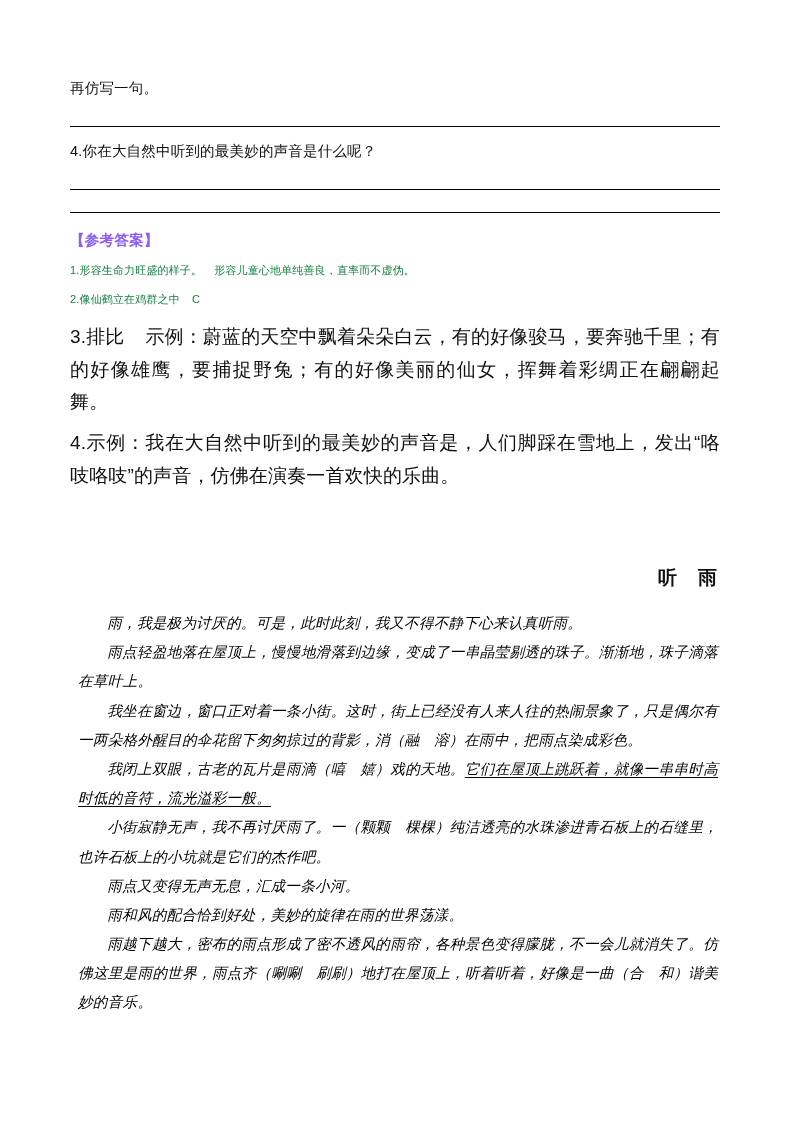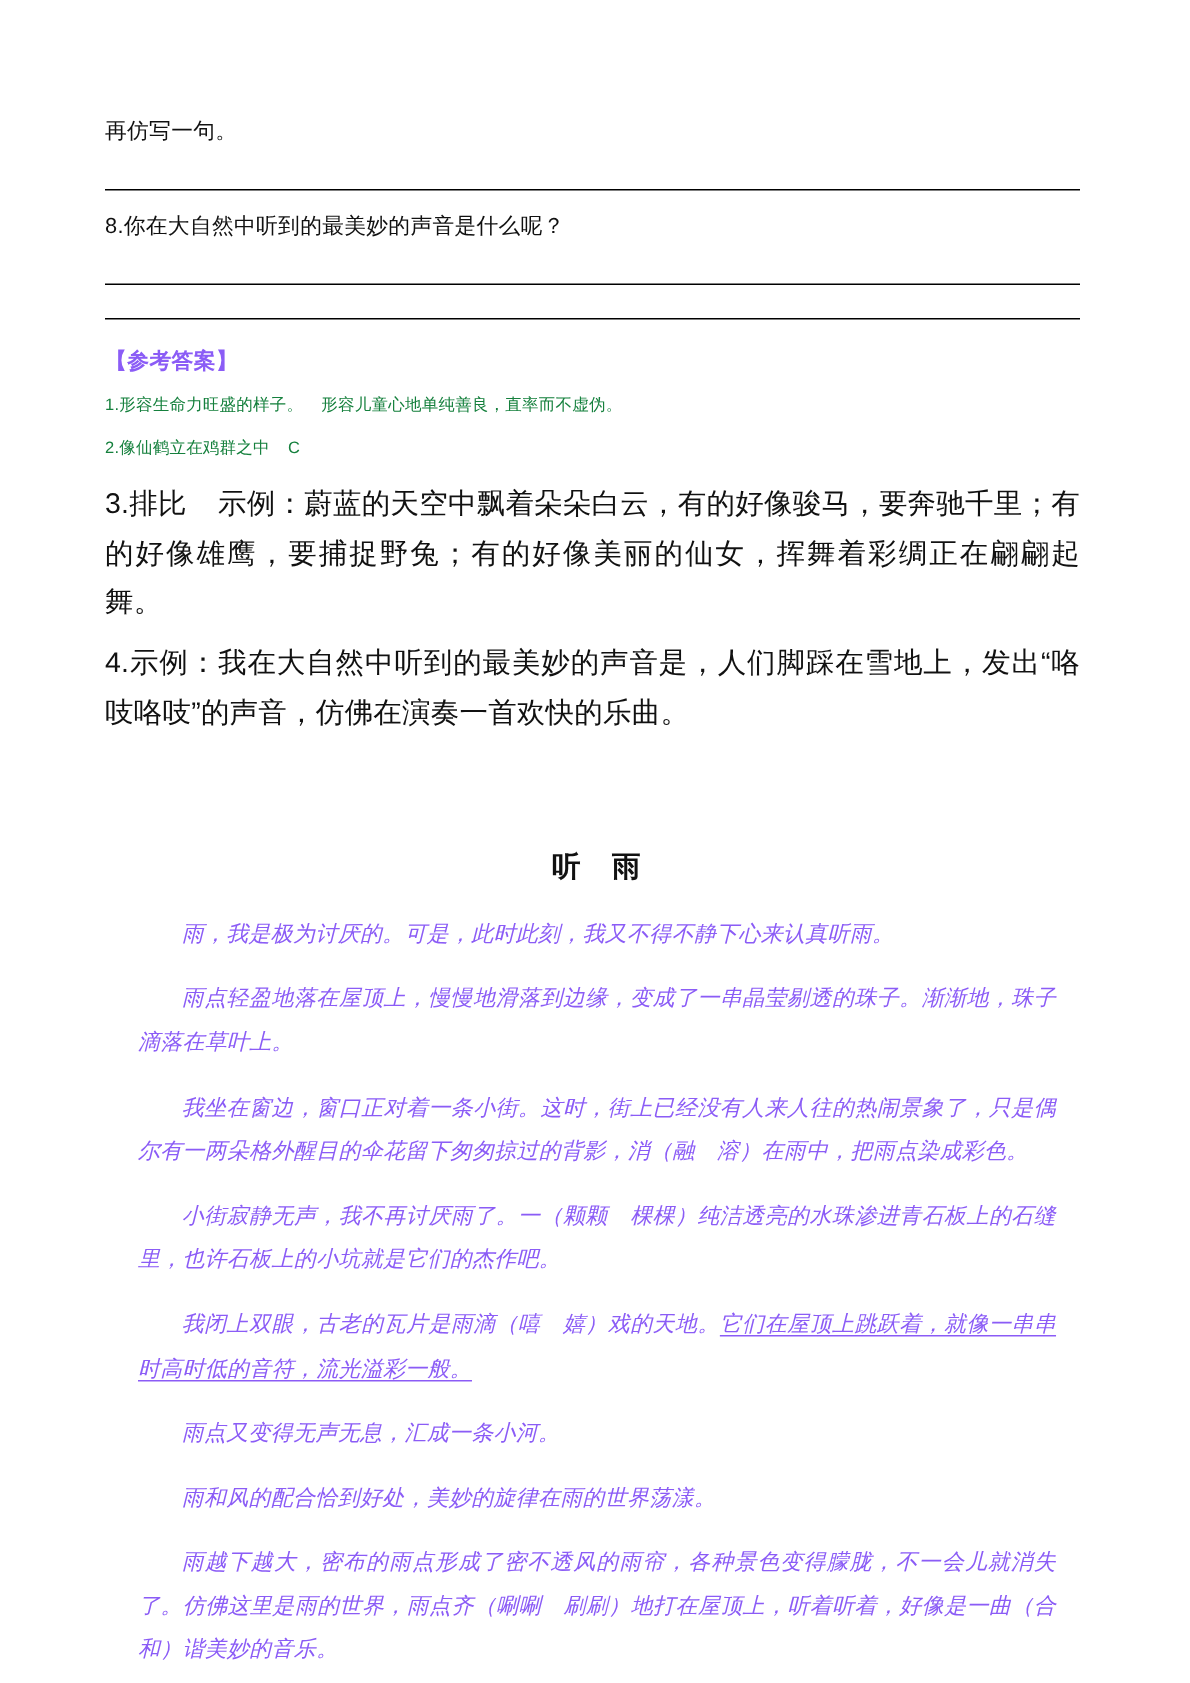--- a/index.html
+++ b/index.html
@@ -76,37 +76,37 @@
 
   
   .sec-passage {
     position: absolute;
     left: 78px;
     top: 565px;
     width: 640px;
   }
 
   .passage-title {
-    text-align: center;
+    text-align: right;
     font-size: 19px;
     font-weight: 700;
     letter-spacing: 1px;
     color: #111;
     margin-bottom: 18px;
     font-family: Liberation Serif, serif;
   }
 
   .p-body {
     font-family: "Liberation Serif", "DejaVu Serif", serif;
     font-size: 14.6px;
     line-height: 2.0;
-    color: #8b5cf6;
+    color: #000000;
     text-align: justify;
     text-indent: 2em;
-    margin: 14px;
+    margin: 0;
     letter-spacing: 0.25px;
     font-style: italic;
   }
 
   .p-body .u {
     text-decoration: underline;
     text-underline-offset: 3px;
     text-decoration-thickness: 1px;
   }
 
@@ -118,21 +118,21 @@
 <div class="page">
 
   <div class="sec-exercise">
 
     <div class="q-line">再仿写一句。</div>
 
     <div class="spacer-26"></div>
     <div class="rule"></div>
 
     <div class="spacer-14"></div>
-    <div class="q-line">8.你在大自然中听到的最美妙的声音是什么呢？</div>
+    <div class="q-line">4.你在大自然中听到的最美妙的声音是什么呢？</div>
 
     <div class="spacer-26"></div>
     <div class="rule"></div>
 
     <div class="spacer-22"></div>
     <div class="rule"></div>
 
     <div class="spacer-18"></div>
     <div class="ans-head">【参考答案】</div>
 
@@ -161,23 +161,23 @@
   <div class="sec-passage">
 
     <div class="passage-title">听　雨</div>
 
     <p class="p-body">雨，我是极为讨厌的。可是，此时此刻，我又不得不静下心来认真听雨。</p>
 
     <p class="p-body">雨点轻盈地落在屋顶上，慢慢地滑落到边缘，变成了一串晶莹剔透的珠子。渐渐地，珠子滴落在草叶上。</p>
 
     <p class="p-body">我坐在窗边，窗口正对着一条小街。这时，街上已经没有人来人往的热闹景象了，只是偶尔有一两朵格外醒目的伞花留下匆匆掠过的背影，消（融　溶）在雨中，把雨点染成彩色。</p>
 
+    <p class="p-body"><span>我闭上双眼，古老的瓦片是雨滴（嘻　嬉）戏的天地。</span><span class="u">它们在屋顶上跳跃着，就像一串串时高时低的音符，流光溢彩一般。</span></p>
+
     <p class="p-body">小街寂静无声，我不再讨厌雨了。一（颗颗　棵棵）纯洁透亮的水珠渗进青石板上的石缝里，也许石板上的小坑就是它们的杰作吧。</p>
-
-    <p class="p-body"><span>我闭上双眼，古老的瓦片是雨滴（嘻　嬉）戏的天地。</span><span class="u">它们在屋顶上跳跃着，就像一串串时高时低的音符，流光溢彩一般。</span></p>
 
     <p class="p-body">雨点又变得无声无息，汇成一条小河。</p>
 
     <p class="p-body">雨和风的配合恰到好处，美妙的旋律在雨的世界荡漾。</p>
 
     <p class="p-body">雨越下越大，密布的雨点形成了密不透风的雨帘，各种景色变得朦胧，不一会儿就消失了。仿佛这里是雨的世界，雨点齐（唰唰　刷刷）地打在屋顶上，听着听着，好像是一曲（合　和）谐美妙的音乐。</p>
 
   </div>
 
 </div>

